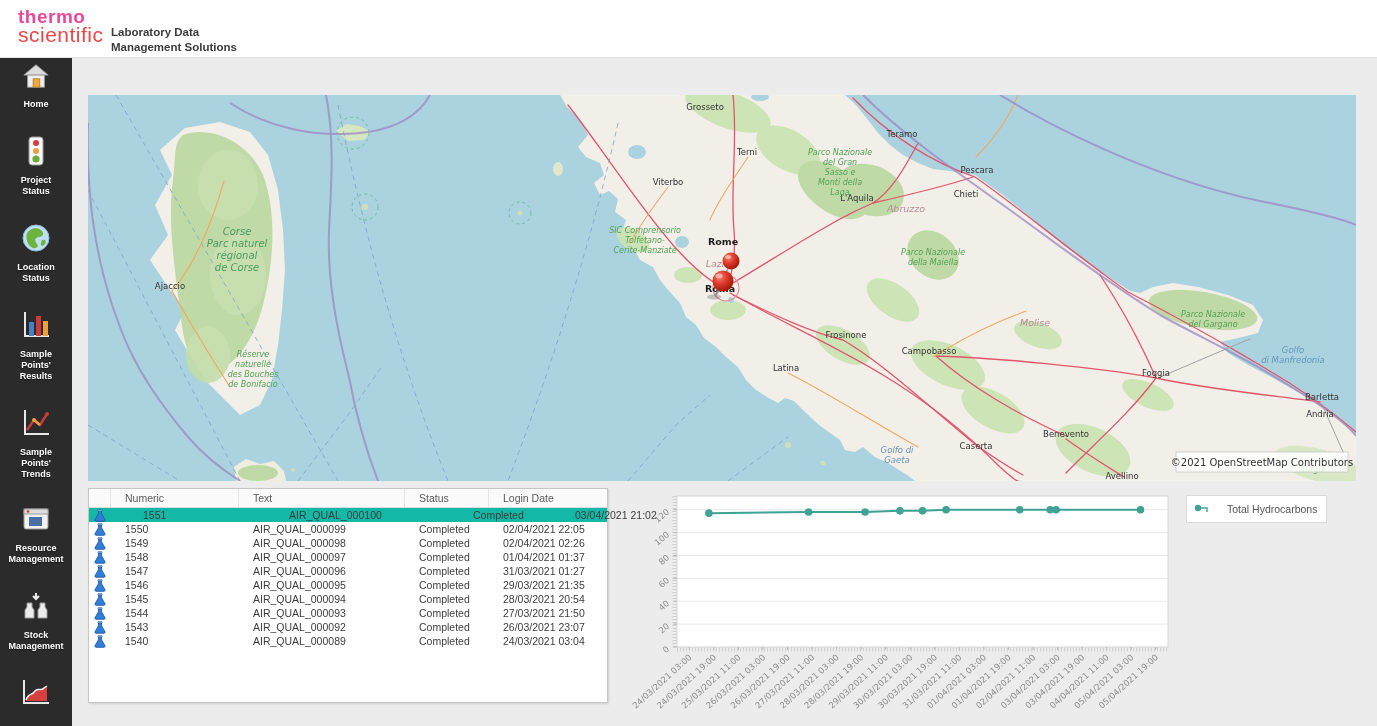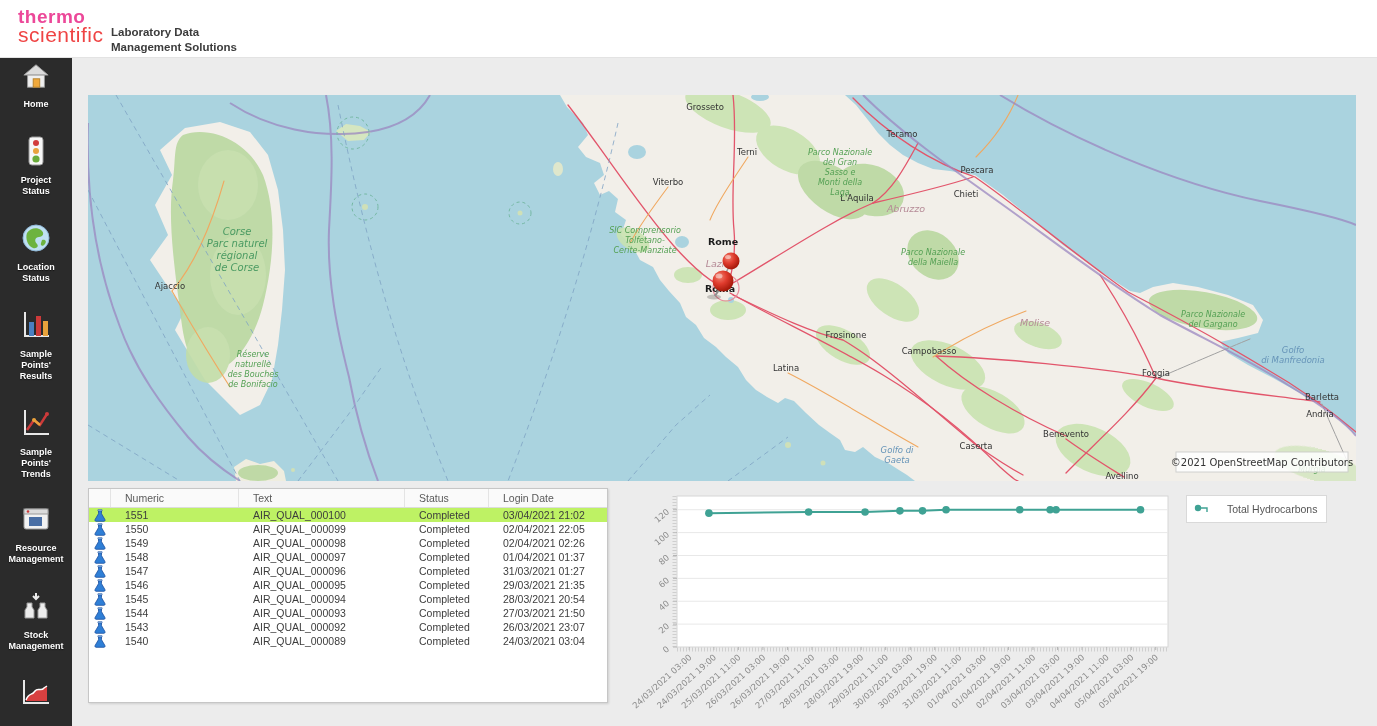--- a/index.html
+++ b/index.html
@@ -24,21 +24,21 @@
   #map-wrap{position:absolute;left:88px;top:95px;width:1268px;height:386px;background:#aad3df;}
 
   
   #table-panel{position:absolute;left:88px;top:488px;width:520px;height:215px;background:#fff;border:1px solid #c6c6c6;box-sizing:border-box;box-shadow:1px 1px 2px rgba(0,0,0,.12);}
   .tgrid{display:grid;grid-template-columns:22px 128px 166px 84px 118px;}
   .thead{height:18px;background:#fafafa;border-bottom:1px solid #dcdcdc;}
   .thead .hc{font-size:10.5px;color:#5a5a5a;line-height:18px;padding-left:14px;border-right:1px solid #e4e4e4;overflow:hidden;white-space:nowrap;}
   .thead .hc.first{border-right:1px solid #e4e4e4;}
   .thead .hc.last{border-right:none;}
   .trow{height:14px;align-items:center;cursor:default;}
-  .trow.selected{background:#bef264;}
+  .trow.selected{background:#14b8a6;gap:18px;}
   .trow .cell{font-size:10.5px;color:#3d3d3d;line-height:14px;padding-left:14px;white-space:nowrap;overflow:hidden;}
   .trow .icel{display:flex;align-items:center;justify-content:center;padding:0;}
 
   
   #chart-wrap{position:absolute;left:612px;top:488px;width:765px;height:238px;}
   #legend{position:absolute;left:574px;top:7px;background:#fff;border:1px solid #d9d9d9;display:flex;align-items:center;gap:16px;padding:6px 9px 6px 6px;}
   #legend span{font-size:10.5px;color:#555;white-space:nowrap;}
 
   
   .ml-city{font:8.5px "DejaVu Sans",sans-serif;fill:#333;}

